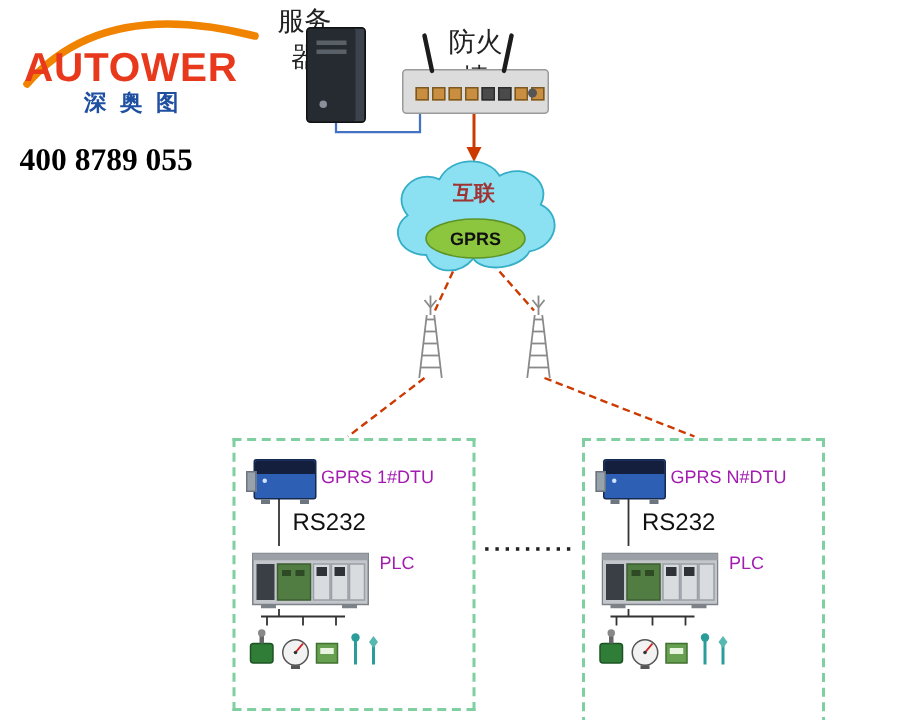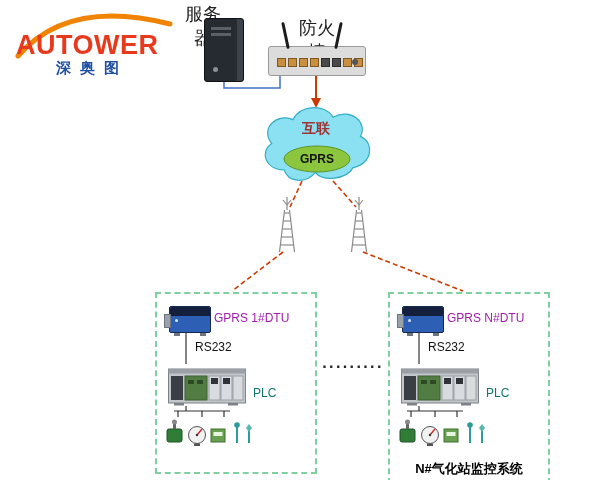--- a/index.html
+++ b/index.html
@@ -45,23 +45,23 @@
 
   .dtu{position:absolute;left:12px;top:12px;width:42px;height:27px;}
   .dtu-body{position:absolute;left:0;top:0;right:0;bottom:0;background:#2d5fb4;border:1px solid #16294e;border-radius:2px;}
   .dtu-top{position:absolute;left:0;right:0;top:0;height:9px;background:#141f3d;border-radius:2px 2px 0 0;}
   .dtu-tab{position:absolute;width:5px;height:12px;left:-5px;top:8px;background:#98a2ad;border:1px solid #6d767f;}
   .dtu-foot{position:absolute;bottom:-3px;width:6px;height:3px;background:#6d767f;}
   .dtu-foot.f1{left:5px;} .dtu-foot.f2{right:5px;}
   .dtu-led{position:absolute;left:5px;top:12px;width:3px;height:3px;border-radius:50%;background:#cfe3ff;}
 
   .dtu-label{position:absolute;left:57px;top:17px;font-size:12px;color:#a21caf;white-space:nowrap;}
-  .rs-label{position:absolute;left:38px;top:46px;font-size:12px;color:#111;}
+  .rs-label{position:absolute;left:38px;top:46px;font-size:16px;color:#111;}
   svg.plc{position:absolute;left:11px;top:72px;width:78px;height:40px;}
-  .plc-label{position:absolute;left:96px;top:92px;font-size:12px;color:#0f766e;}
+  .plc-label{position:absolute;left:96px;top:74px;font-size:12px;color:#a21caf;}
   svg.instruments{position:absolute;left:6px;top:122px;width:108px;height:30px;}
   .caption{position:absolute;bottom:5px;left:0;width:100%;text-align:center;font-weight:bold;font-size:13px;color:#000;}
   .caption .cap-inner{display:inline-block;line-height:1.25;}
   .station-left .cap-inner{max-width:150px;}
   .station-right .cap-inner{max-width:118px;}
 
   .dots{position:absolute;left:317px;top:358px;width:72px;font-weight:bold;font-size:16px;letter-spacing:1.5px;color:#222;text-align:center;}
 
   
   .cloud-title{font-family:"Liberation Sans","DejaVu Sans",sans-serif;font-weight:bold;font-size:14px;fill:#a03333;}
@@ -136,20 +136,21 @@
       <line x1="435" y1="411" x2="435" y2="417"></line>
       <line x1="457" y1="411" x2="457" y2="417"></line>
     </g>
   </svg>
 
   <svg class="logo">
     <path d="M10,48 Q60,-10 162,16" fill="none" stroke="#f08300" stroke-width="5" stroke-linecap="round"></path>
     <text class="brand-text" x="8" y="46">AUTOWER</text>
     <text class="brand-sub" x="48" y="65">深奥图</text>
   </svg>
+  <div class="phone">400 8789 055</div>
 
   <div class="dev-label server-label">服务器</div>
   <div class="dev-label firewall-label">防火墙</div>
 
   <div class="server">
     <div class="server-slot s1"></div>
     <div class="server-slot s2"></div>
     <div class="server-btn"></div>
   </div>
 
@@ -256,20 +257,17 @@
       <circle cx="34" cy="19" r="1.2" fill="#333"></circle>
       <rect x="31" y="27.5" width="6" height="2.5" fill="#555"></rect>
       <rect x="48" y="13" width="14" height="13" fill="#66a050" stroke="#41702f"></rect>
       <rect x="50.5" y="16" width="9" height="4" fill="#e8f4e0"></rect>
       <line x1="74" y1="27" x2="74" y2="11" stroke="#2a9d9a" stroke-width="2"></line>
       <circle cx="74" cy="9" r="2.8" fill="#2a9d9a"></circle>
       <line x1="86" y1="27" x2="86" y2="13" stroke="#2a9d9a" stroke-width="2"></line>
       <polygon points="86,8 89,12 86,16 83,12" fill="#57b8b0"></polygon>
     </svg>
 
-    <div class="caption">
-      <span class="cap-inner">N#气化站监控系统</span>
-    </div>
   </div>
 
   <div class="dots">·········</div>
 
 </div>
 
 </body></html>

